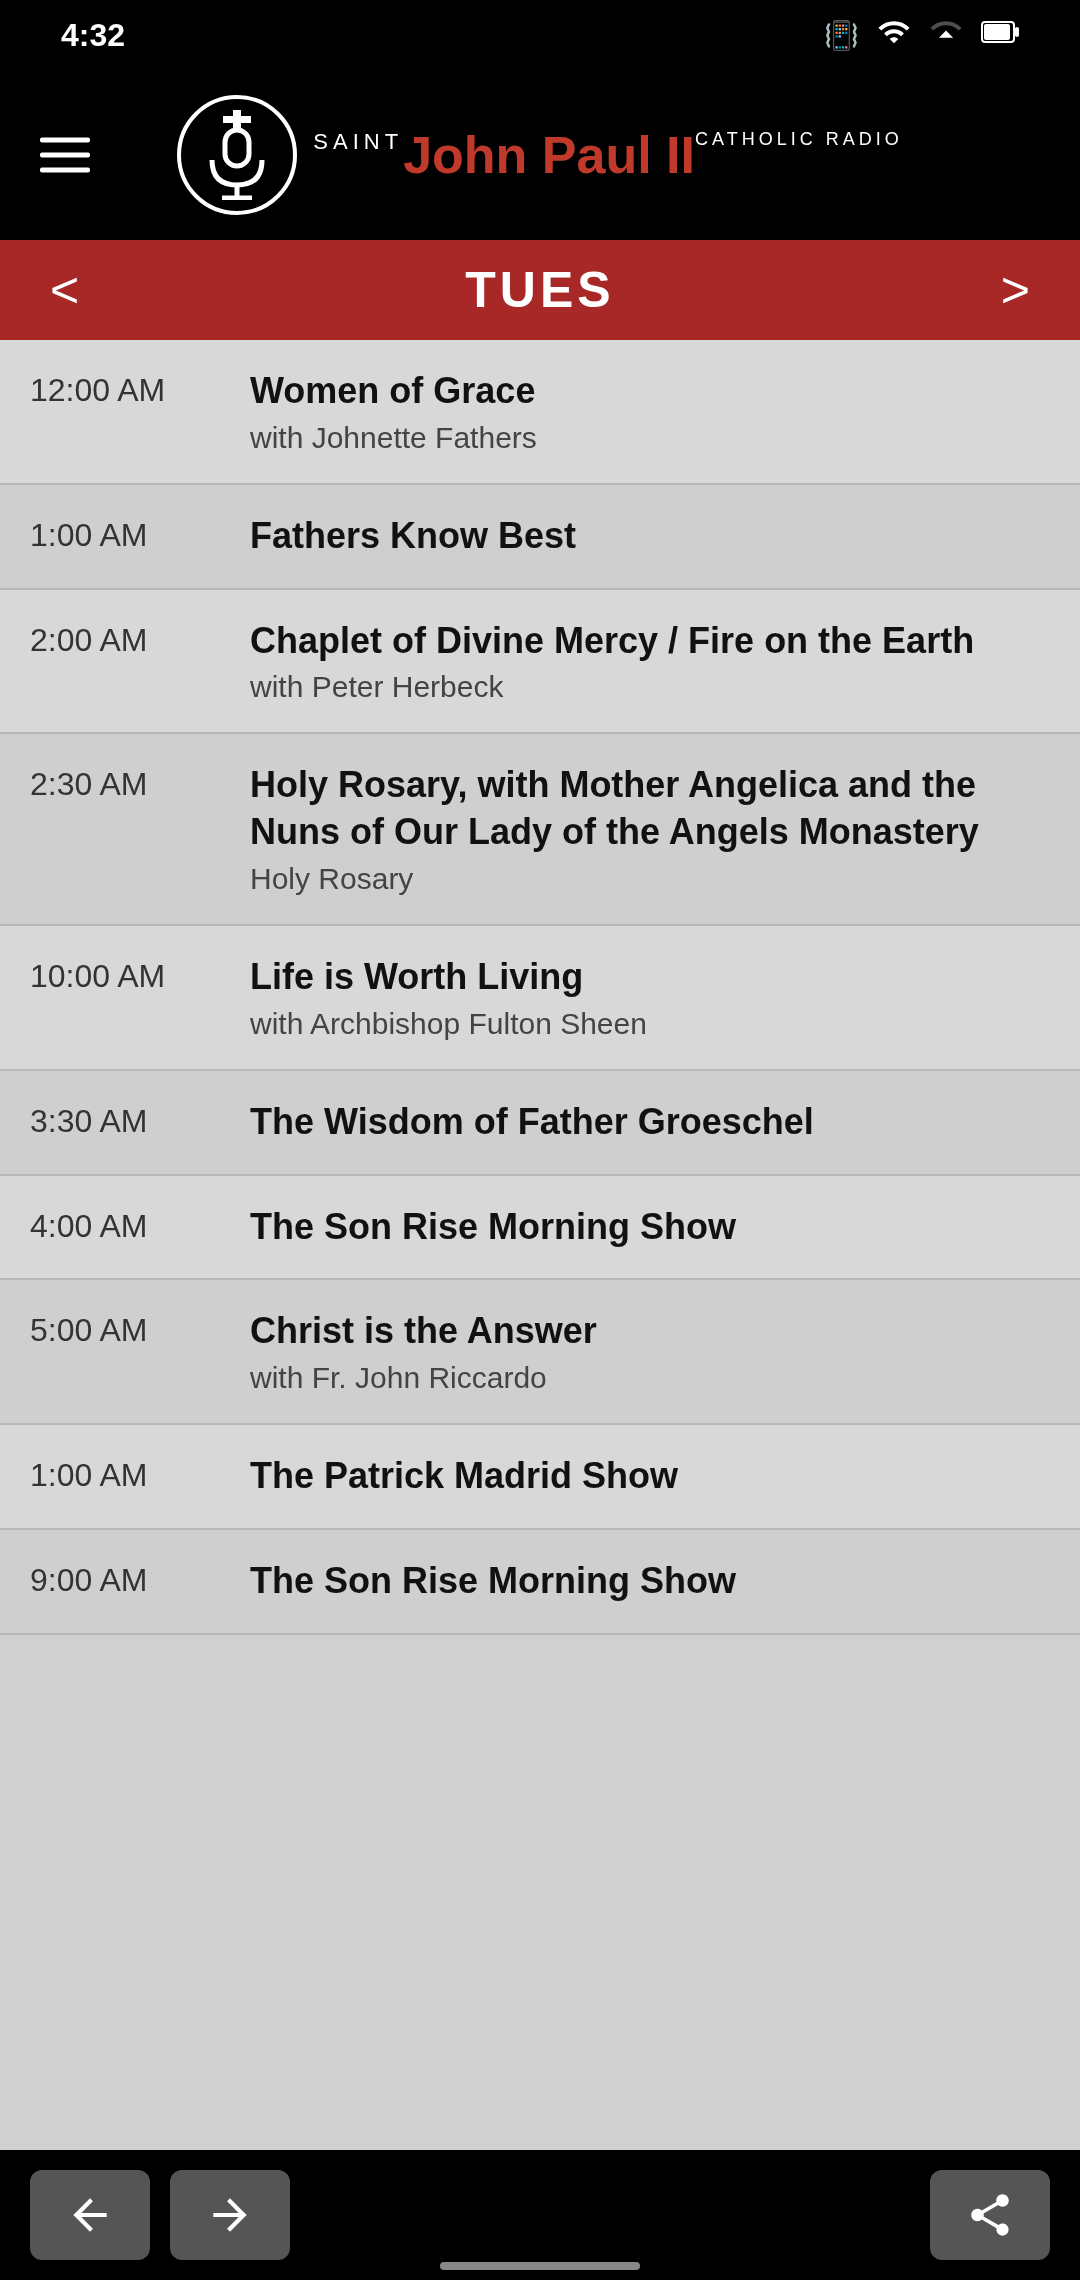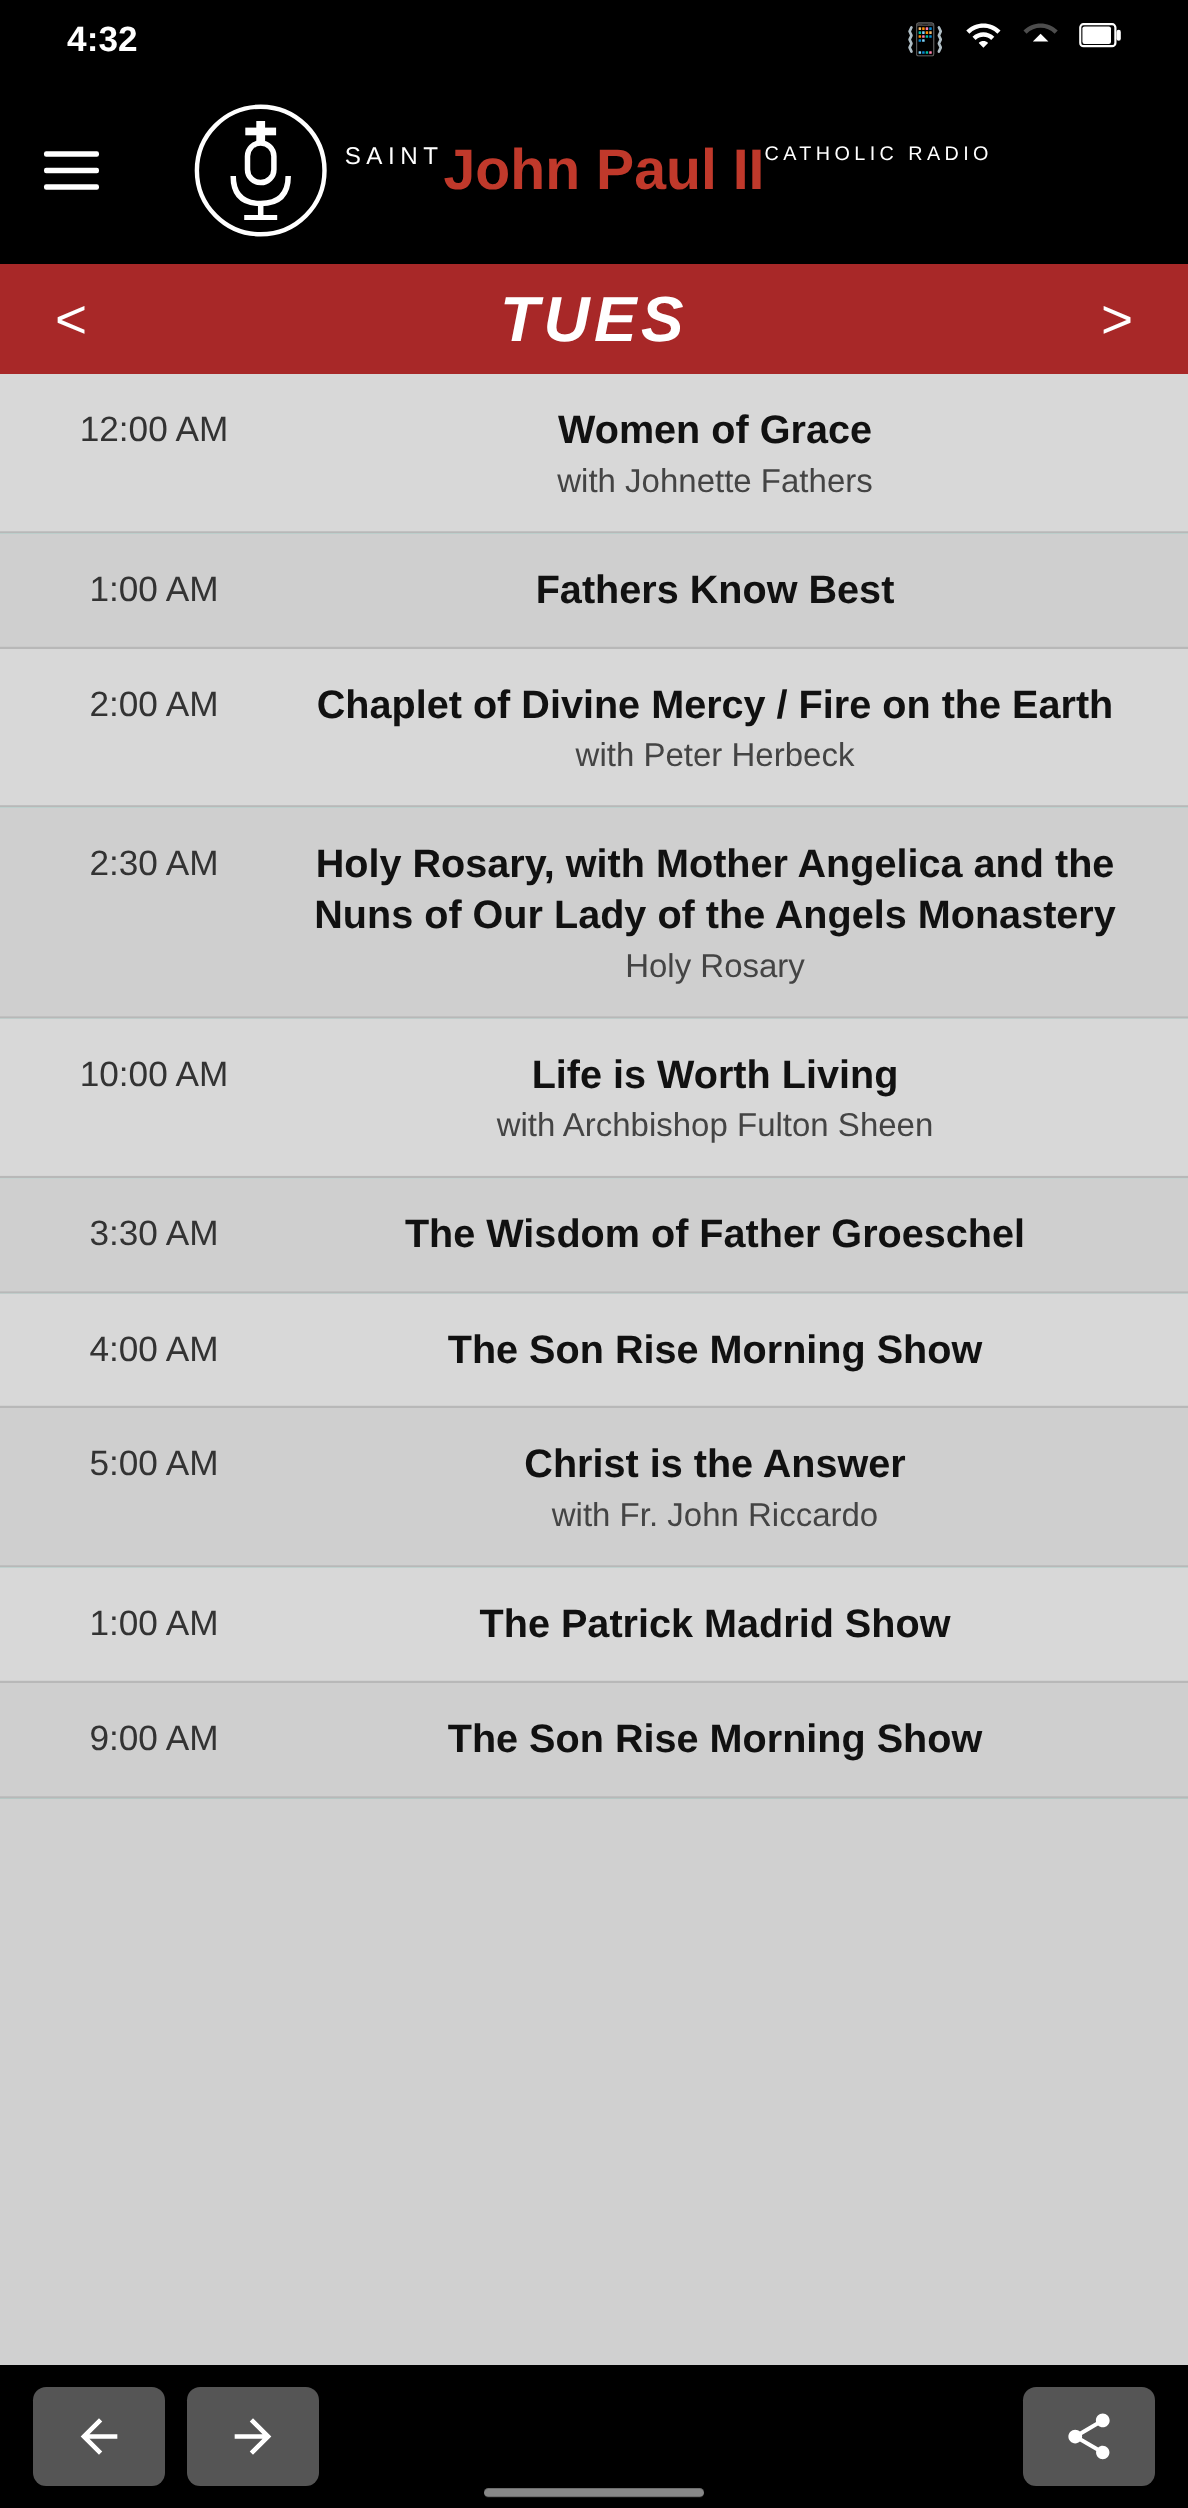--- a/index.html
+++ b/index.html
@@ -129,30 +129,28 @@
       border: none;
       color: #fff;
       font-size: 50px;
       cursor: pointer;
       padding: 10px 20px;
       line-height: 1;
     }
 
     .day-label {
       color: #fff;
-      font-size: 58px;
+      font-size: 50px;
       font-weight: bold;
       letter-spacing: 4px;
-      font-style: italic;
     }
 
     
     .schedule-list {
-      background: #5eead4;
-      text-align: center;
+      background: #1d4ed8;
     }
 
     .schedule-item {
       display: flex;
       align-items: flex-start;
       padding: 28px 30px;
       border-bottom: 2px solid #b8b8b8;
       background: #d8d8d8;
     }
 

